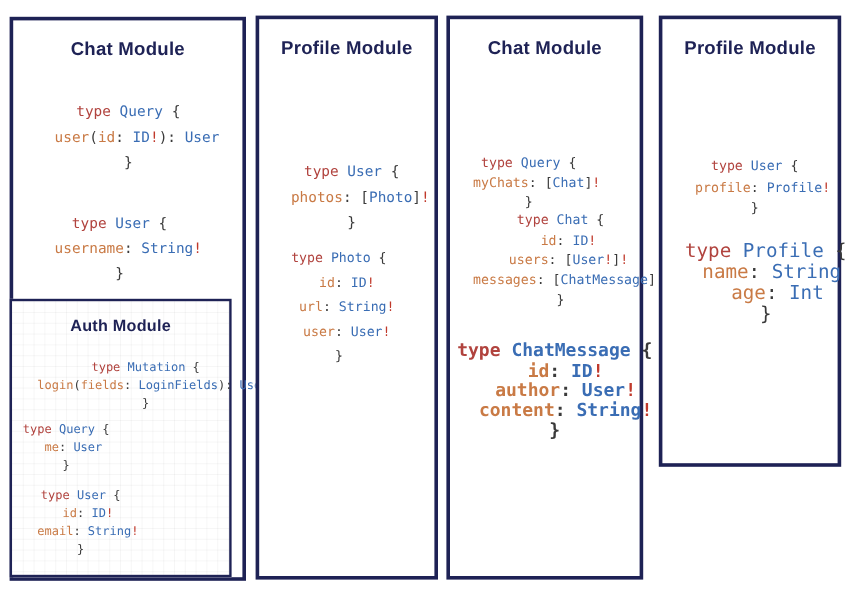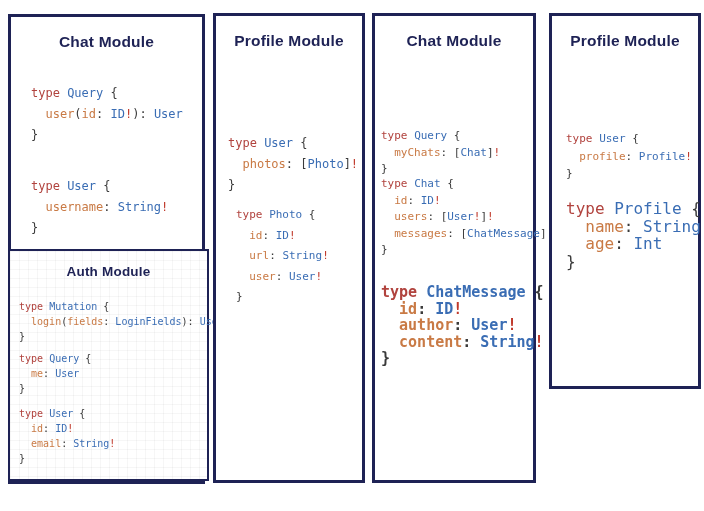--- a/index.html
+++ b/index.html
@@ -5,29 +5,29 @@
   html,body{margin:0;padding:0;background:#ffffff;}
   #page{position:relative;width:704px;height:511px;background:#ffffff;overflow:hidden;
         font-family:"Liberation Sans",sans-serif;}
   .panel{position:absolute;background:#ffffff;border:3px solid var(--navy,#1e2255);box-sizing:border-box;}
   #panel-user{left:8px;top:14px;width:197px;height:470px;}
   #panel-gallery{left:213px;top:13px;width:152px;height:470px;}
   #panel-chat{left:372px;top:13px;width:164px;height:470px;}
   #panel-profile{left:549px;top:13px;width:152px;height:376px;}
   .panel-title{margin-top:16px;text-align:center;font-weight:700;font-size:15.5px;
                letter-spacing:.2px;color:var(--navy,#1e2255);}
-  #auth-box{position:absolute;left:-3px;top:232px;width:201px;height:232px;
+  #auth-box{position:absolute;left:-3px;top:232px;width:185px;height:232px;
             background:#ffffff;border:2px solid var(--navy,#1e2255);box-sizing:border-box;
             background-image:linear-gradient(rgba(0,0,0,.035) 1px,transparent 1px),
                              linear-gradient(90deg,rgba(0,0,0,.035) 1px,transparent 1px);
             background-size:9px 9px;}
   #auth-box .panel-title{margin-top:13px;font-size:13.5px;}
   .code{position:absolute;font-family:"DejaVu Sans Mono","Liberation Mono",monospace;
         white-space:pre;color:var(--punct,#3a3a3a);}
-  .code-line{white-space:pre;}
+  .code-line{white-space:pre;text-align:center;}
   .tk-kw{color:var(--keyword,#b1433e);}
   .tk-ty{color:var(--type,#3a6db4);}
   .tk-fi{color:var(--field,#c97a45);}
   .tk-bg{color:var(--bang,#c0392b);}
   .tk-pu{color:var(--punct,#3a3a3a);}
   
   .u-b1{left:20px;top:66px;font-size:12px;line-height:21px;}
   .u-b2{left:20px;top:159px;font-size:12px;line-height:21px;}
   .a-b1{left:9px;top:48px;font-size:10px;line-height:15px;}
   .a-b2{left:9px;top:100px;font-size:10px;line-height:15px;}

